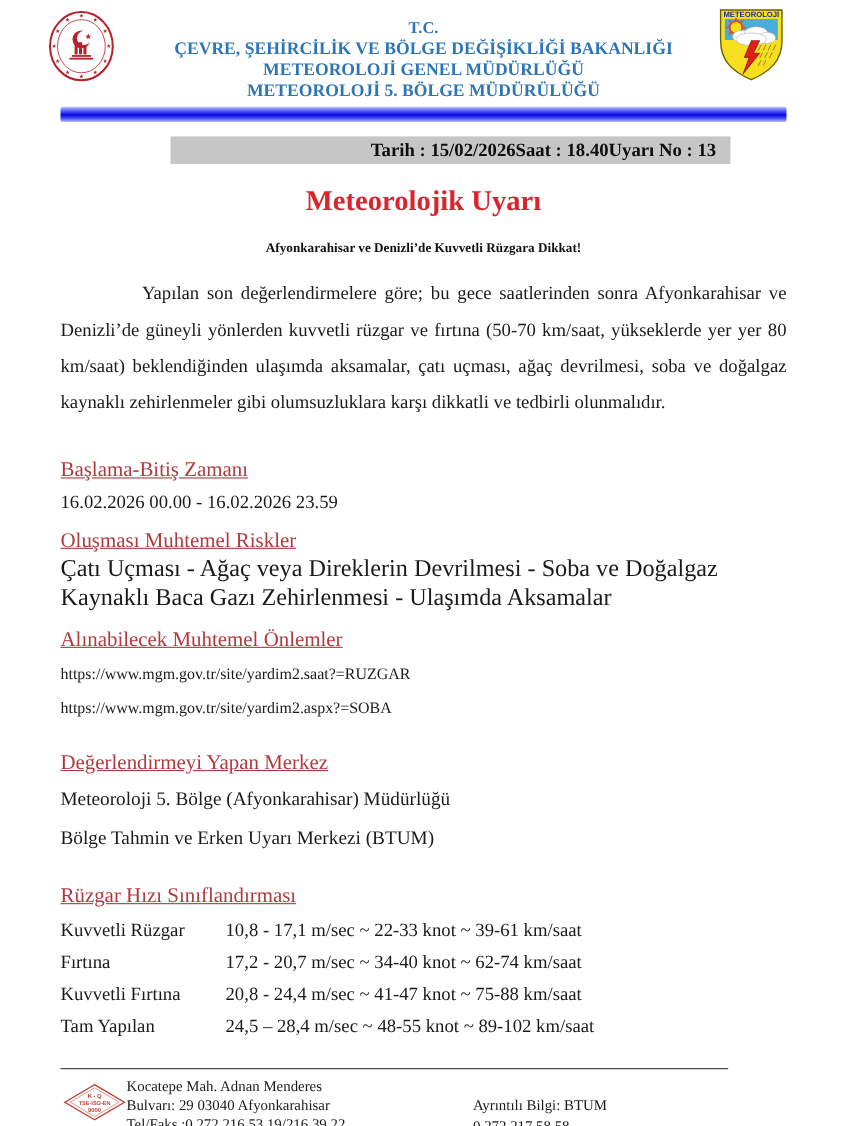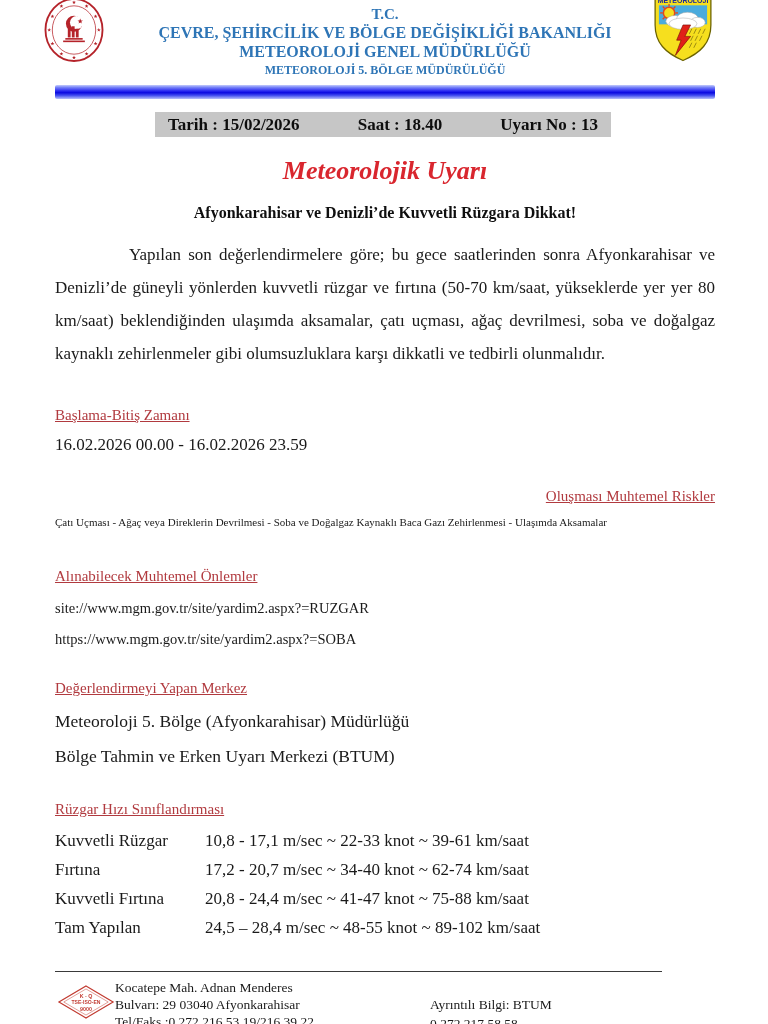--- a/index.html
+++ b/index.html
@@ -5,66 +5,66 @@
   html, body { margin: 0; padding: 0; background: #ffffff; }
   .page {
     position: relative;
     width: 768px;
     height: 1024px;
     background: #ffffff;
     overflow: hidden;
     font-family: "Liberation Serif", serif;
     color: #1a1a1a;
     box-sizing: border-box;
-    padding: 2px 53px 0 55px;
+    padding: 14px 53px 0 55px;
   }
   
   .header { position: relative; min-height: 78px; }
   .header-center { text-align: center; color: #2e75b6; font-weight: bold; padding-top: 3px; }
   .h-line1 { font-size: 15px; line-height: 18px; }
   .h-line2 { font-size: 16px; line-height: 19px; }
   .h-line3 { font-size: 16px; line-height: 19px; }
-  .h-line4 { font-size: 12px; line-height: 19px; }
+  .h-line4 { font-size: 16px; line-height: 19px; }
   .ministry-logo { position: absolute; left: -12px; top: -6px; width: 62px; height: 68px; }
   .met-logo { position: absolute; right: 0px; top: -10px; width: 64px; height: 71px; }
   
   .blue-bar {
     margin-top: 5px; height: 14px; border-radius: 2px;
     background: linear-gradient(180deg,
       #c4ccfb 0%, #7a86f8 16%, #2b2bf2 42%, #0a0ae0 55%, #4450f0 75%, #b8c2fa 100%);
   }
   
   .info-bar {
     box-sizing: border-box;
-    width: 456px; height: 25px;
+    width: 509px; height: 25px;
     margin: 13px 0 0 100px;
     background: #c6c6c6;
-    display: flex; justify-content: space-between; align-items: center;
+    display: flex; justify-content: flex-end; align-items: center;
     padding: 0 13px;
     font-weight: bold; font-size: 17px; color: #0d0d0d;
   }
   
-  .doc-title { margin-top: 19px; text-align: center; color: #d9262e; font-size: 26px; line-height: 30px; font-weight: bold; font-style: italic; }
-  .doc-subtitle { margin-top: 15px; text-align: center; color: #0f0f0f; font-size: 16px; line-height: 24px; font-weight: bold; }
+  .doc-title { margin-top: 19px; text-align: center; color: #d9262e; font-size: 26px; line-height: 30px; font-weight: bold; }
+  .doc-subtitle { margin-top: 15px; text-align: center; color: #0f0f0f; font-size: 12px; line-height: 24px; font-weight: bold; }
   
   .body-par {
     margin: 13px 0 0 0;
     font-size: 17px; line-height: 33px;
     text-align: justify; text-indent: 74px;
   }
   
   .sec-heading {
-    color: #b13a3f; font-size: 15px; line-height: 19px;
+    color: #b13a3f; font-size: 19px; line-height: 19px;
     text-decoration: underline; font-weight: normal; margin: 0;
   }
   .mt-timing { margin-top: 36px; }
   .timing-value { margin-top: 9px; font-size: 17px; line-height: 22px; }
-  .mt-risks { margin-top: 31px; text-align: right; }
-  .risks-value { margin-top: 3px; font-size: 11px; line-height: 26px; }
-  .mt-prec { margin-top: 32px; }
+  .mt-risks { margin-top: 14px; }
+  .risks-value { margin-top: 3px; font-size: 22px; line-height: 26px; }
+  .mt-prec { margin-top: 16px; }
   .prec-link { margin-top: 13px; font-size: 14.5px; line-height: 18px; color: #1a1a1a; text-decoration: none; display: block; }
   .mt-center { margin-top: 31px; }
   .center-lines { margin-top: 6px; font-size: 17.5px; line-height: 35px; }
   .mt-wind { margin-top: 26px; }
   .wind-table { margin-top: 7px; font-size: 17px; line-height: 29px; }
   .wind-row { display: flex; }
   .wind-label { width: 150px; flex: 0 0 150px; }
   .wind-value { flex: 1; }
   
   .footer { position: absolute; left: 55px; right: 53px; top: 971px; }
@@ -167,21 +167,21 @@
 
   <p class="body-par">Yapılan son değerlendirmelere göre; bu gece saatlerinden sonra Afyonkarahisar ve Denizli’de güneyli yönlerden kuvvetli rüzgar ve fırtına (50-70 km/saat, yükseklerde yer yer 80 km/saat) beklendiğinden ulaşımda aksamalar, çatı uçması, ağaç devrilmesi, soba ve doğalgaz kaynaklı zehirlenmeler gibi olumsuzluklara karşı dikkatli ve tedbirli olunmalıdır.</p>
 
   <h3 class="sec-heading mt-timing">Başlama-Bitiş Zamanı</h3>
   <div class="timing-value">16.02.2026 00.00 - 16.02.2026 23.59</div>
 
   <h3 class="sec-heading mt-risks">Oluşması Muhtemel Riskler</h3>
   <div class="risks-value">Çatı Uçması - Ağaç veya Direklerin Devrilmesi - Soba ve Doğalgaz Kaynaklı Baca Gazı Zehirlenmesi - Ulaşımda Aksamalar</div>
 
   <h3 class="sec-heading mt-prec">Alınabilecek Muhtemel Önlemler</h3>
-  <a class="prec-link" href="#">site://www.mgm.gov.tr/site/yardim2.aspx?=RUZGAR</a>
+  <a class="prec-link" href="#">https://www.mgm.gov.tr/site/yardim2.saat?=RUZGAR</a>
   <a class="prec-link" href="#">https://www.mgm.gov.tr/site/yardim2.aspx?=SOBA</a>
 
   <h3 class="sec-heading mt-center">Değerlendirmeyi Yapan Merkez</h3>
   <div class="center-lines">
     <div>Meteoroloji 5. Bölge (Afyonkarahisar) Müdürlüğü</div>
     <div>Bölge Tahmin ve Erken Uyarı Merkezi (BTUM)</div>
   </div>
 
   <h3 class="sec-heading mt-wind">Rüzgar Hızı Sınıflandırması</h3>
   <div class="wind-table">

